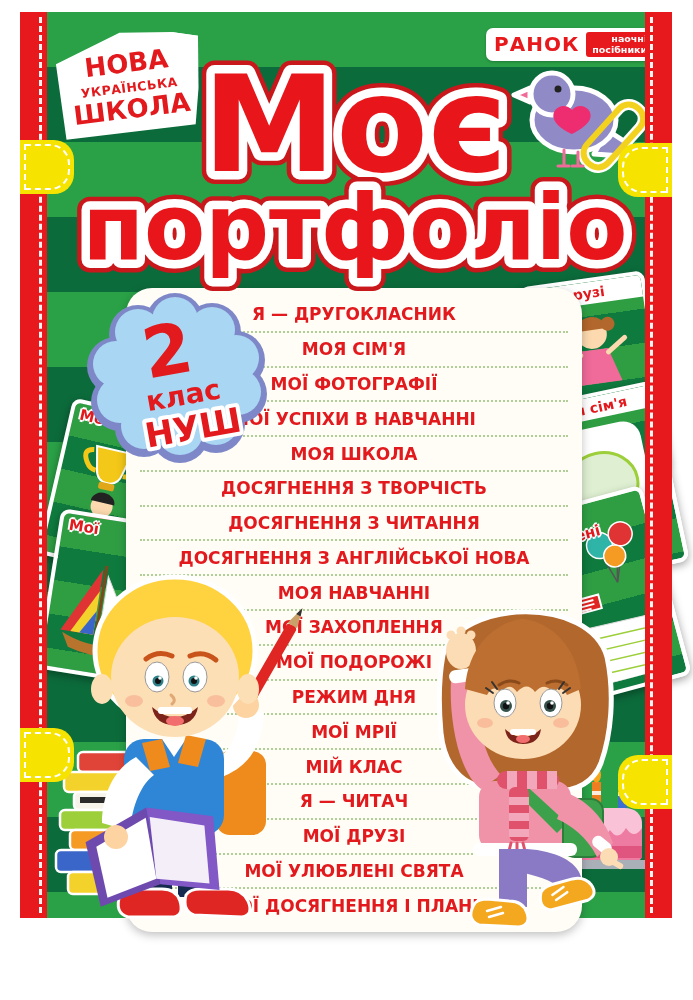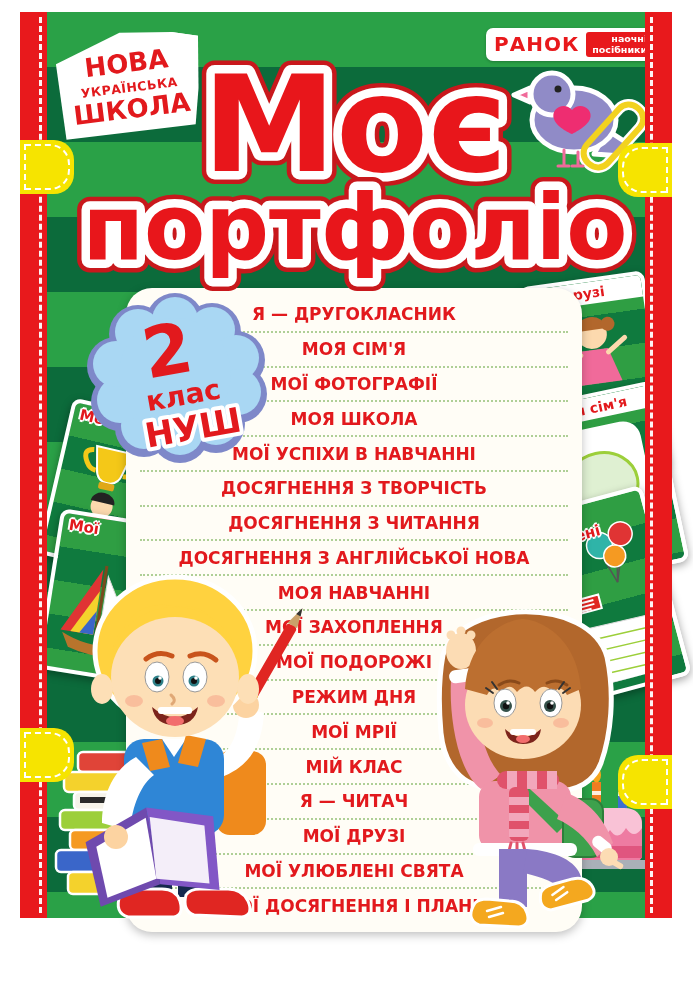--- a/index.html
+++ b/index.html
@@ -157,22 +157,22 @@
           <path d="M20,134 h98 M20,146 h98 M20,158 h98 M20,170 h98" stroke="#9ccf3a" stroke-width="1.5"></path>
         </g>
       </svg>
     </div>
 
     <div class="panel">
       <ul class="sections">
         <li>Я — ДРУГОКЛАСНИК</li>
         <li>МОЯ СІМ'Я</li>
         <li>МОЇ ФОТОГРАФІЇ</li>
+        <li>МОЇ УСПІХИ В НАВЧАННІ</li>
         <li>МОЯ ШКОЛА</li>
-        <li>МОЇ УСПІХИ В НАВЧАННІ</li>
         <li>ДОСЯГНЕННЯ З ТВОРЧІСТЬ</li>
         <li>ДОСЯГНЕННЯ З ЧИТАННЯ</li>
         <li>ДОСЯГНЕННЯ З АНГЛІЙСЬКОЇ НОВА</li>
         <li>МОЯ НАВЧАННІ</li>
         <li>МОЇ ЗАХОПЛЕННЯ</li>
         <li>МОЇ ПОДОРОЖІ</li>
         <li>РЕЖИМ ДНЯ</li>
         <li>МОЇ МРІЇ</li>
         <li>МІЙ КЛАС</li>
         <li>Я — ЧИТАЧ</li>

